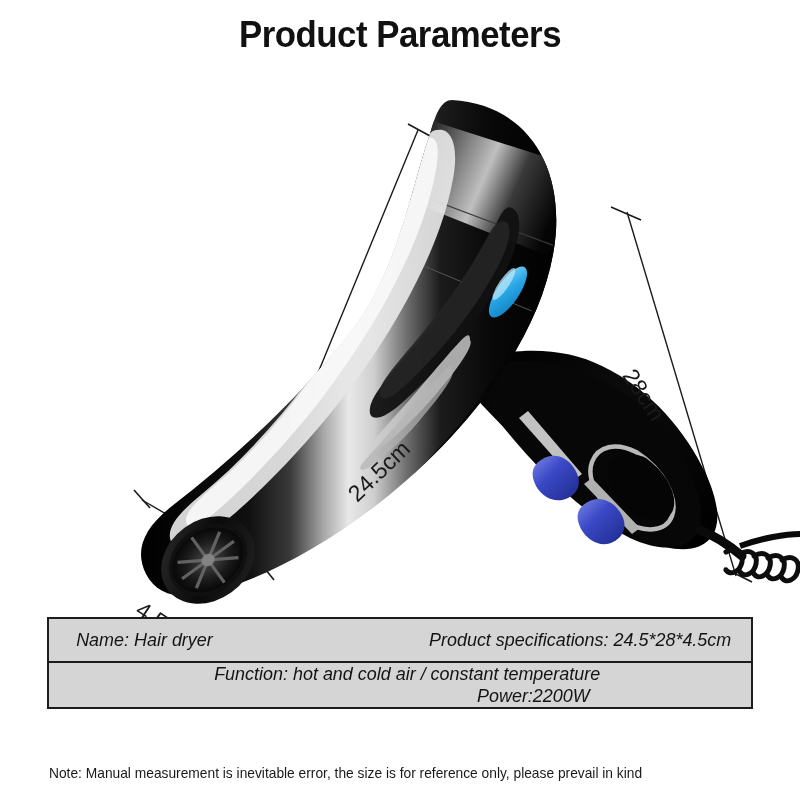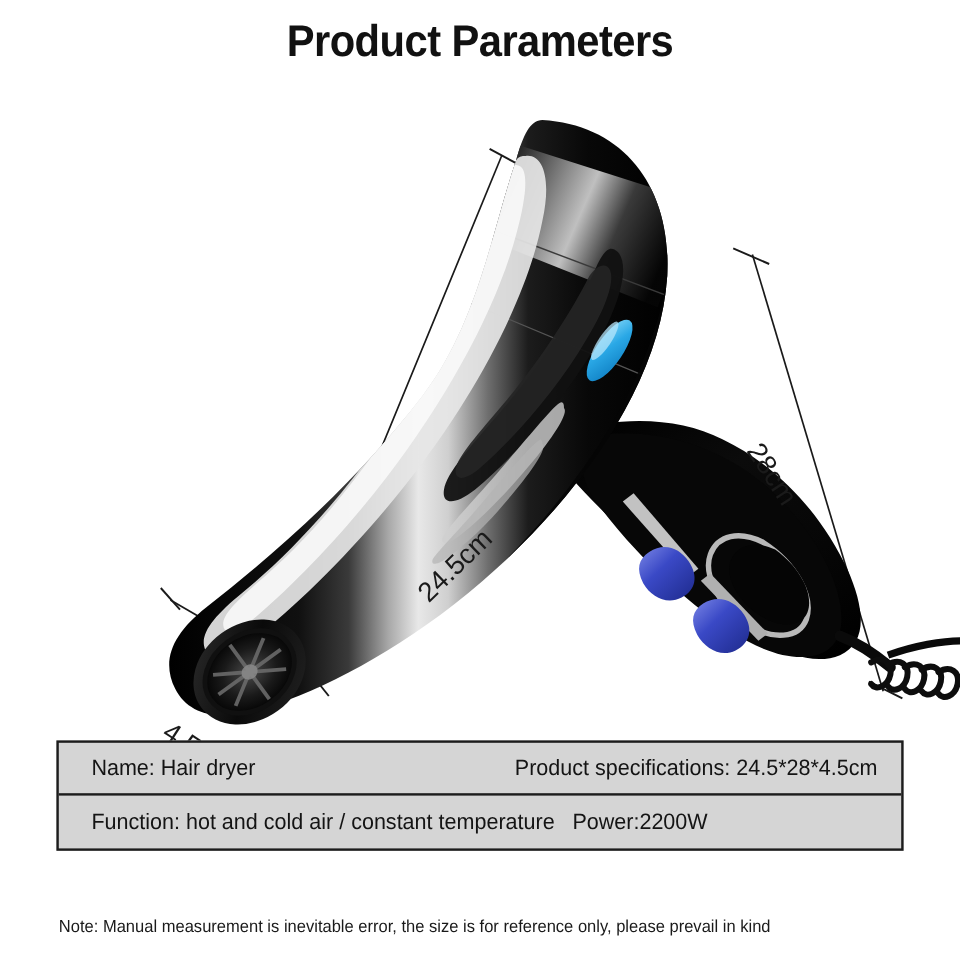--- a/index.html
+++ b/index.html
@@ -86,23 +86,25 @@
     border: 2px solid #1c1c1c;
     background: #d5d5d5;
     box-sizing: border-box;
   }
   .spec-row {
     display: flex;
     align-items: center;
     height: 44px;
     border-bottom: 2px solid #1c1c1c;
     box-sizing: border-box;
+    font-style: italic;
   }
   .spec-row:last-child {
     border-bottom: none;
+    flex-direction: column;
   }
   .spec-cell {
     font-family: "Liberation Sans", sans-serif;
     font-size: 18.5px;
     color: #141414;
     white-space: nowrap;
     transform: scaleX(0.97);
     transform-origin: 0 50%;
   }
   .cell-left {

